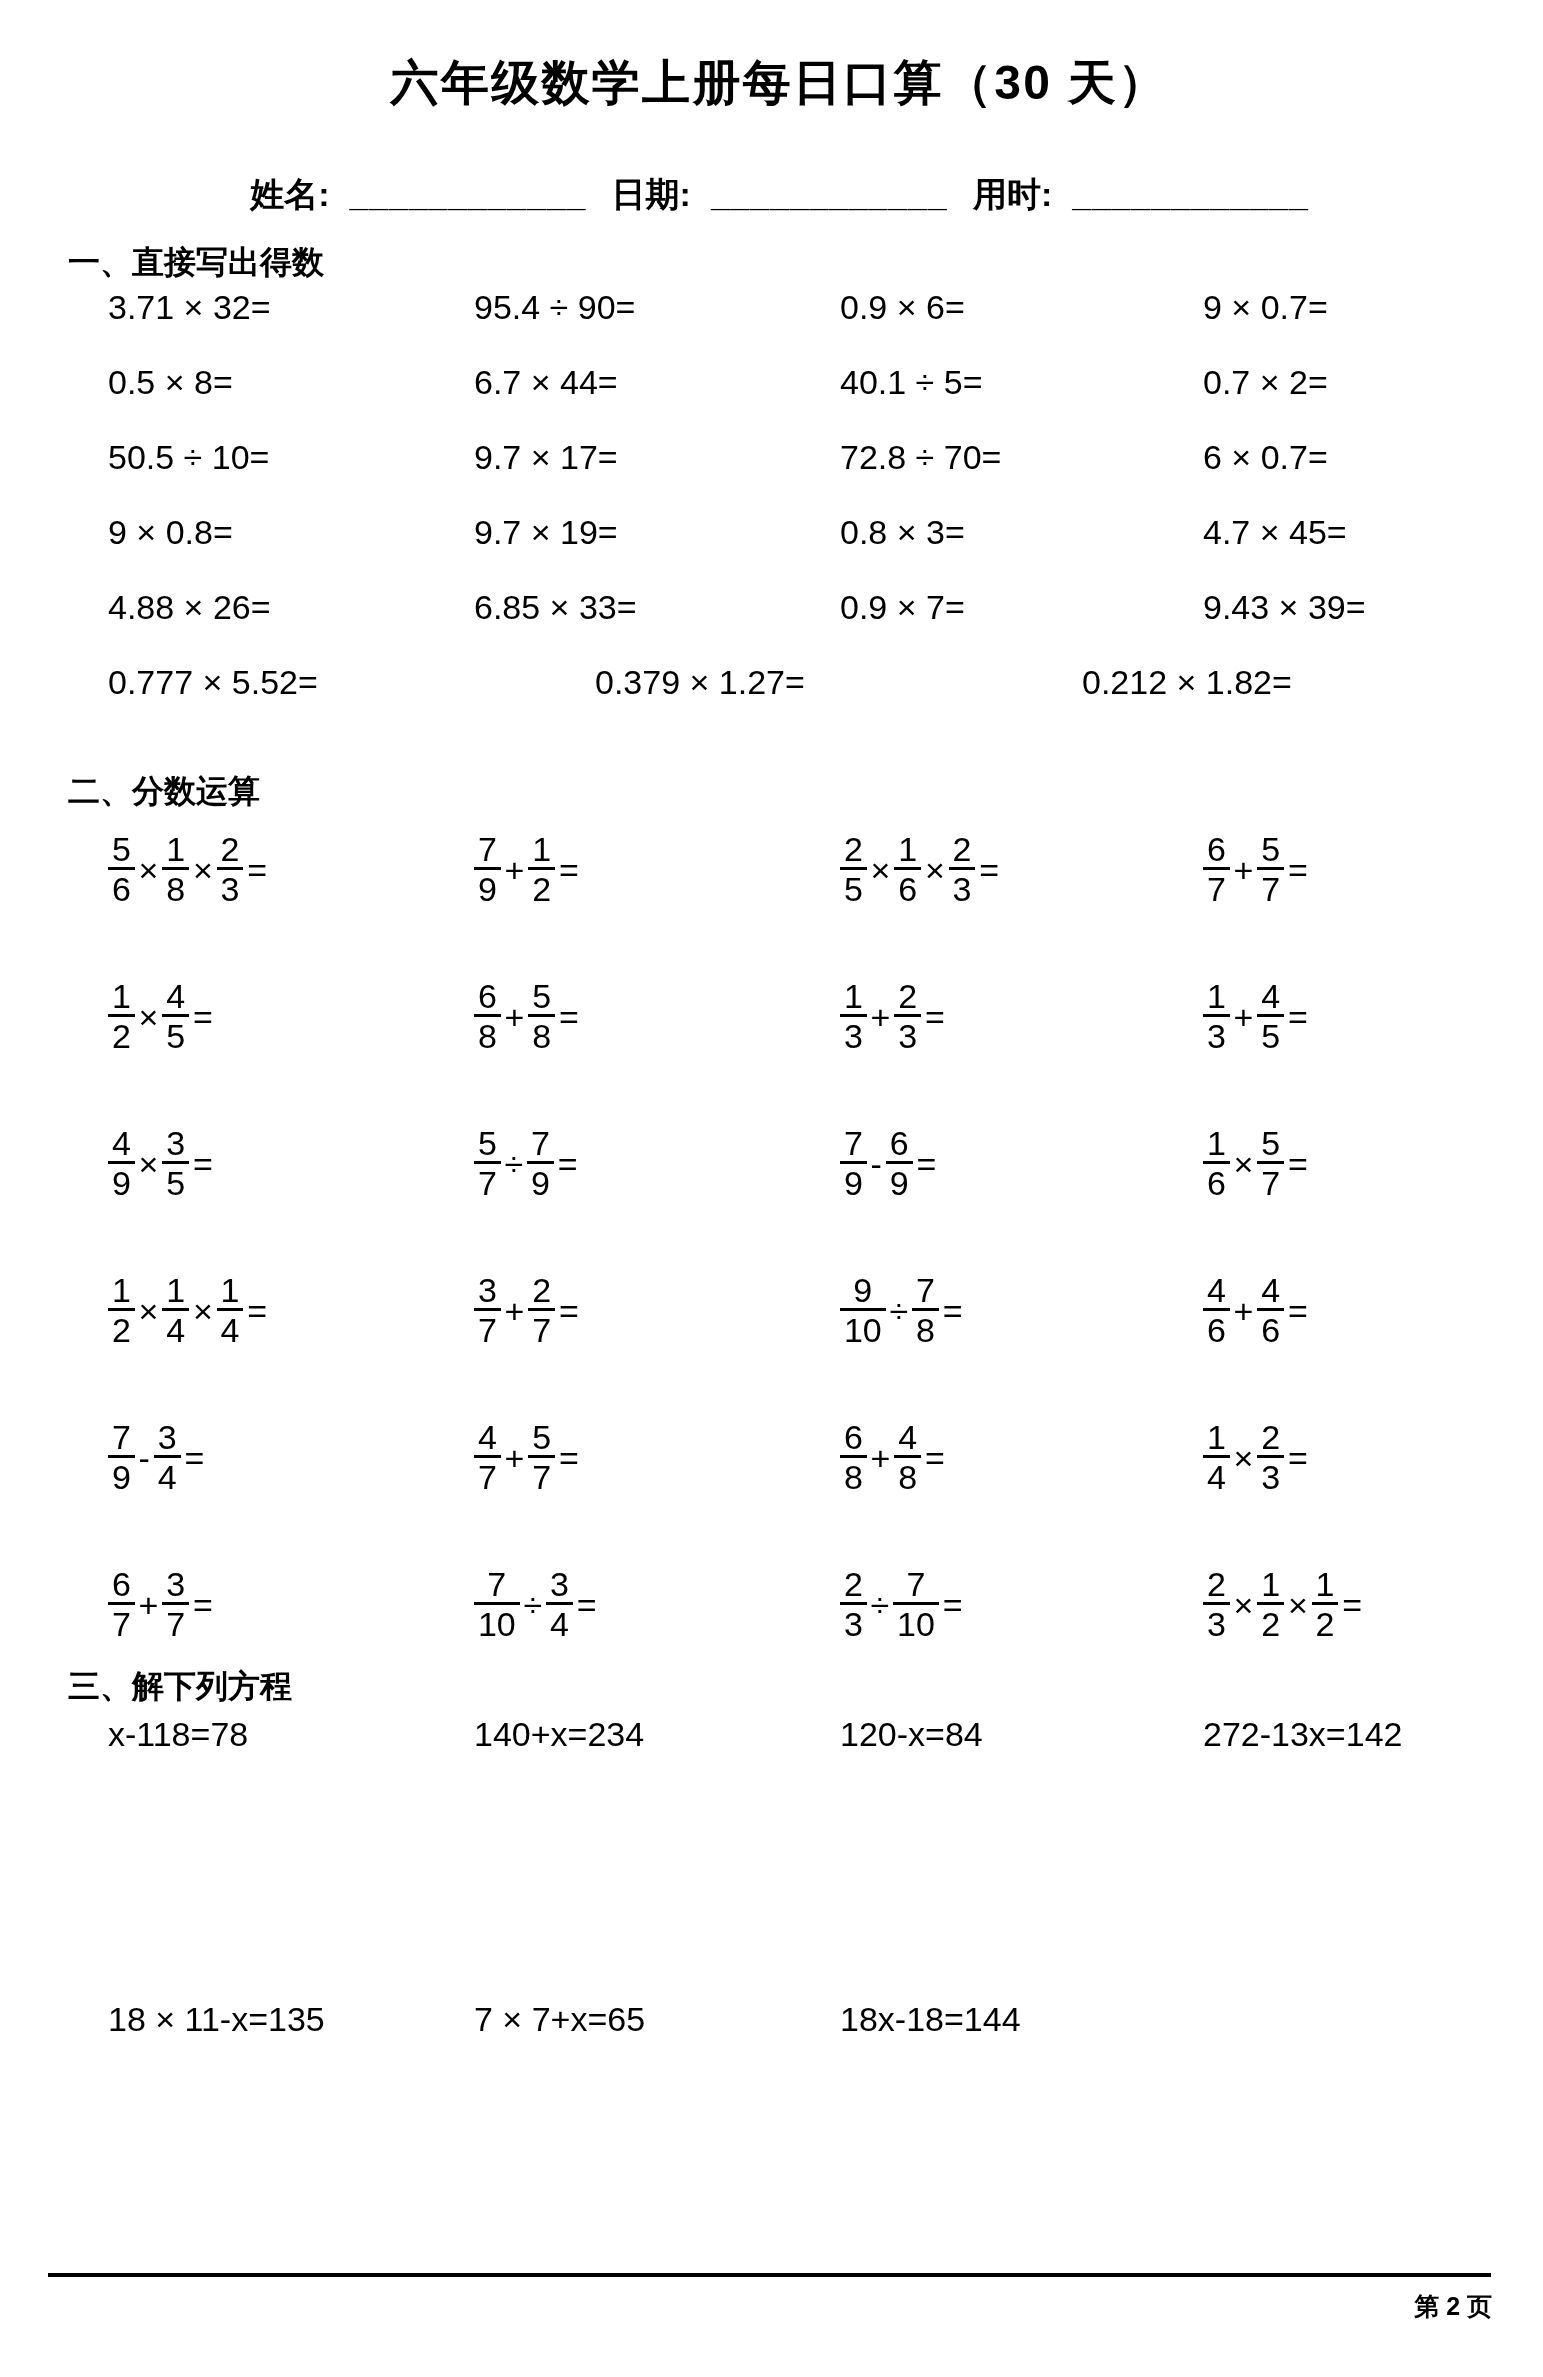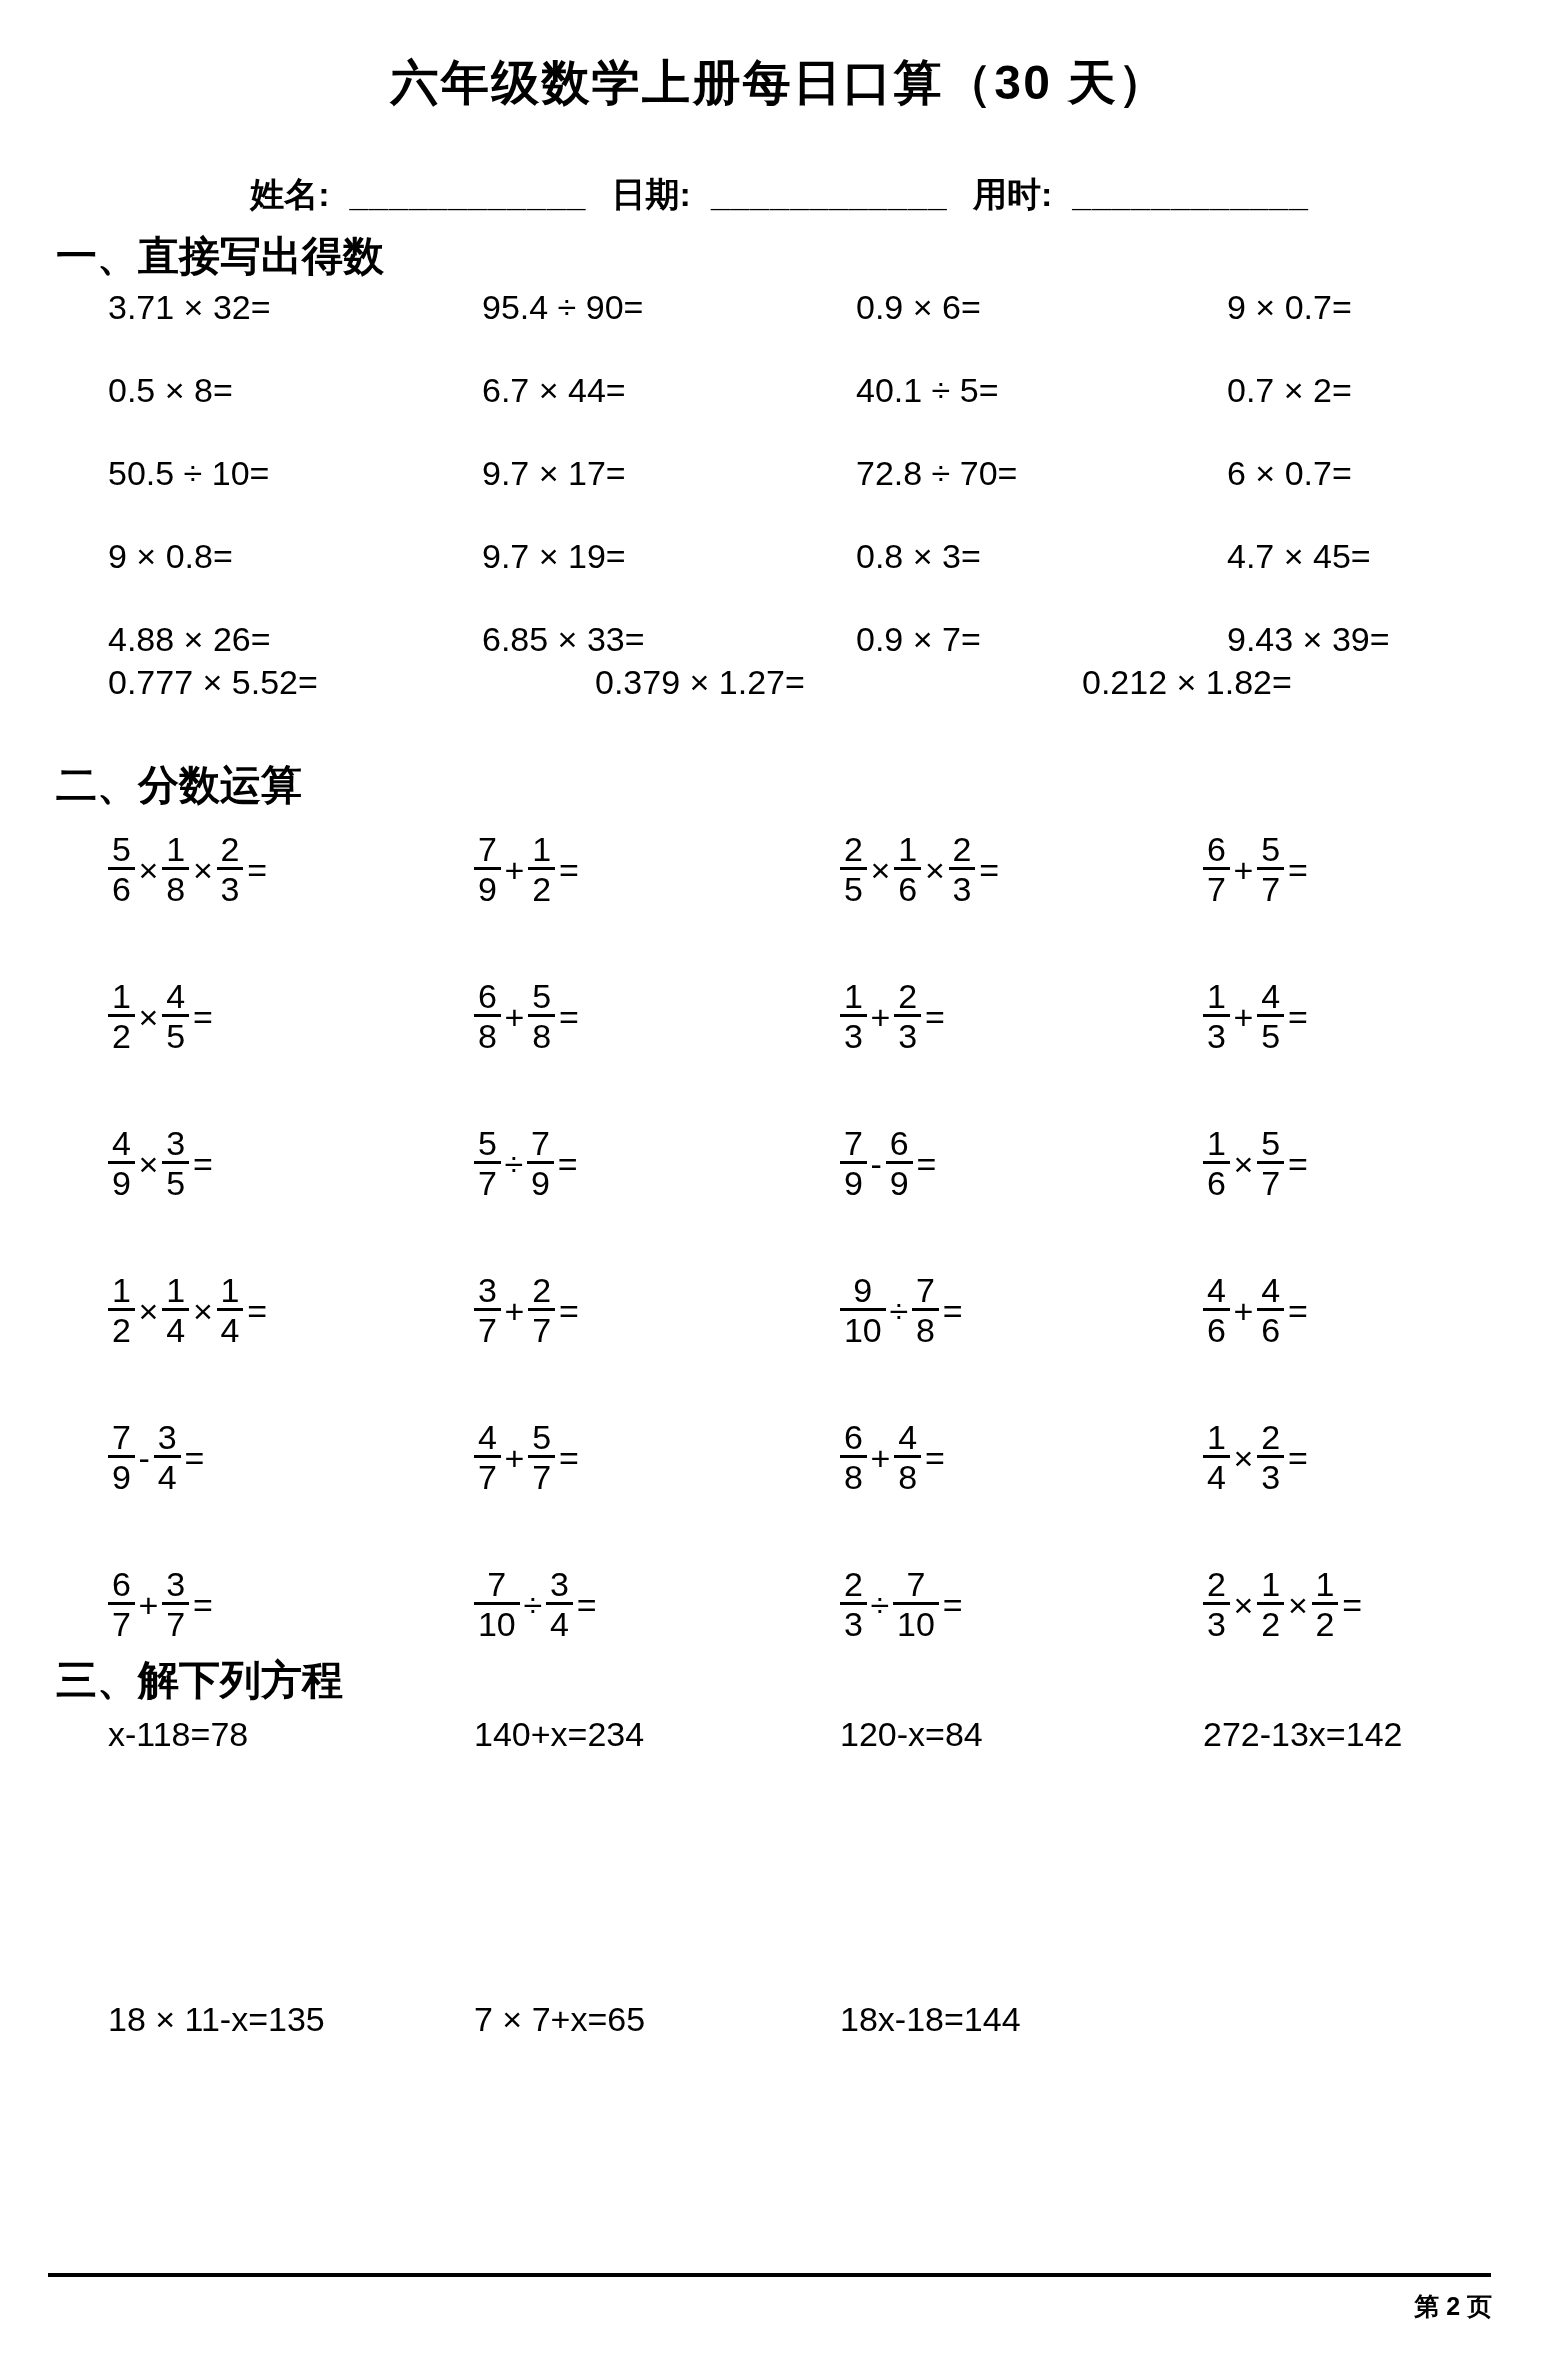--- a/index.html
+++ b/index.html
@@ -12,29 +12,29 @@
     font-size:48px;font-weight:700;letter-spacing:2.3px;margin:8px;
   }
   .info{
     position:absolute;top:172px;left:0;width:100%;text-align:center;
     font-size:34px;font-weight:700;white-space:nowrap;
   }
   .info .lbl{margin-left:16px;}
   .info .lbl:first-child{margin-left:16px;}
   .info .blank{margin-left:20px;letter-spacing:0.8px;}
   .heading{
-    position:absolute;left:56px;font-size:41px;font-weight:700;margin:0;
+    position:absolute;left:56px;font-size:32px;font-weight:700;margin:12px;
   }
   .heading.h-oral{top:229px;}
   .heading.h-frac{top:758px;}
   .heading.h-eq{top:1653px;}
   .grid{
     position:absolute;left:108px;width:1327px;display:grid;
   }
-  .oral-grid{top:288px;grid-template-columns:366px 366px 363px 1fr;grid-auto-rows:75px;gap:8px;}
+  .oral-grid{top:288px;grid-template-columns:366px 366px 363px 1fr;grid-auto-rows:75px;}
   .oral-last{top:663px;grid-template-columns:487px 487px 1fr;grid-auto-rows:75px;}
   .eq-grid{top:1715px;grid-template-columns:366px 366px 363px 1fr;grid-auto-rows:285px;}
   .frac-grid{top:796px;grid-template-columns:366px 366px 363px 1fr;grid-auto-rows:147px;align-items:center;}
   .problem{font-size:34px;line-height:1.15;white-space:nowrap;}
   .frac-problem{display:flex;align-items:center;}
   .frac{display:inline-flex;flex-direction:column;align-items:center;line-height:1.05;}
   .frac .num{padding:0 3.9px;}
   .frac .den{padding:1.5px 3.9px 0 3.9px;border-top:3.1px solid #000;}
   .op{margin:0 3.9px;line-height:1;}
   .footer-line{

